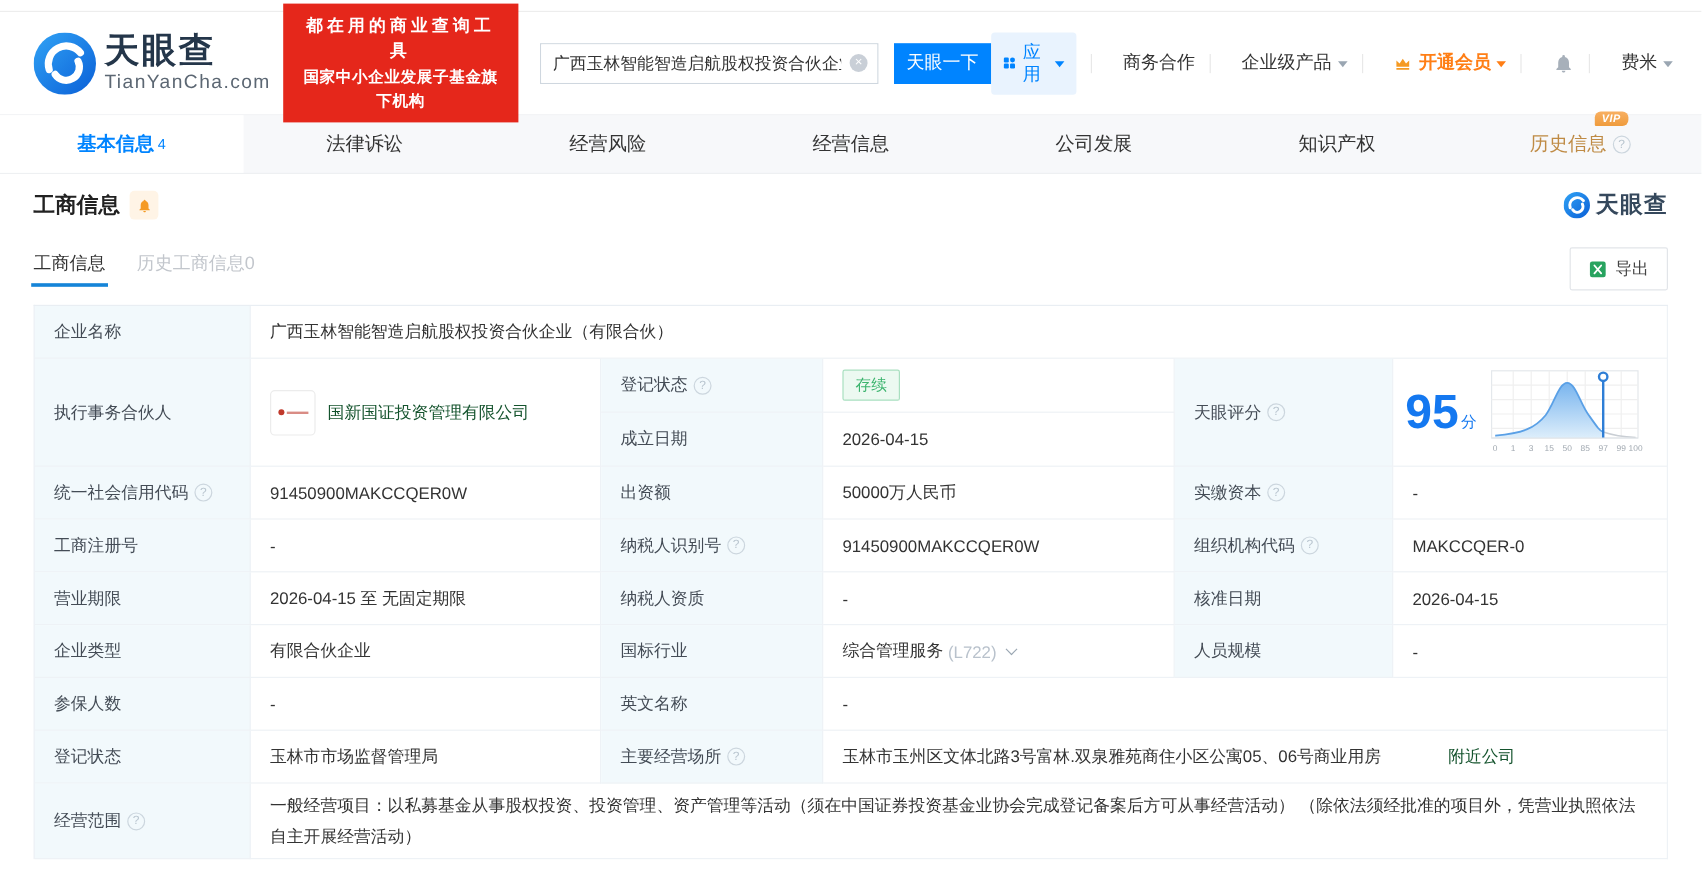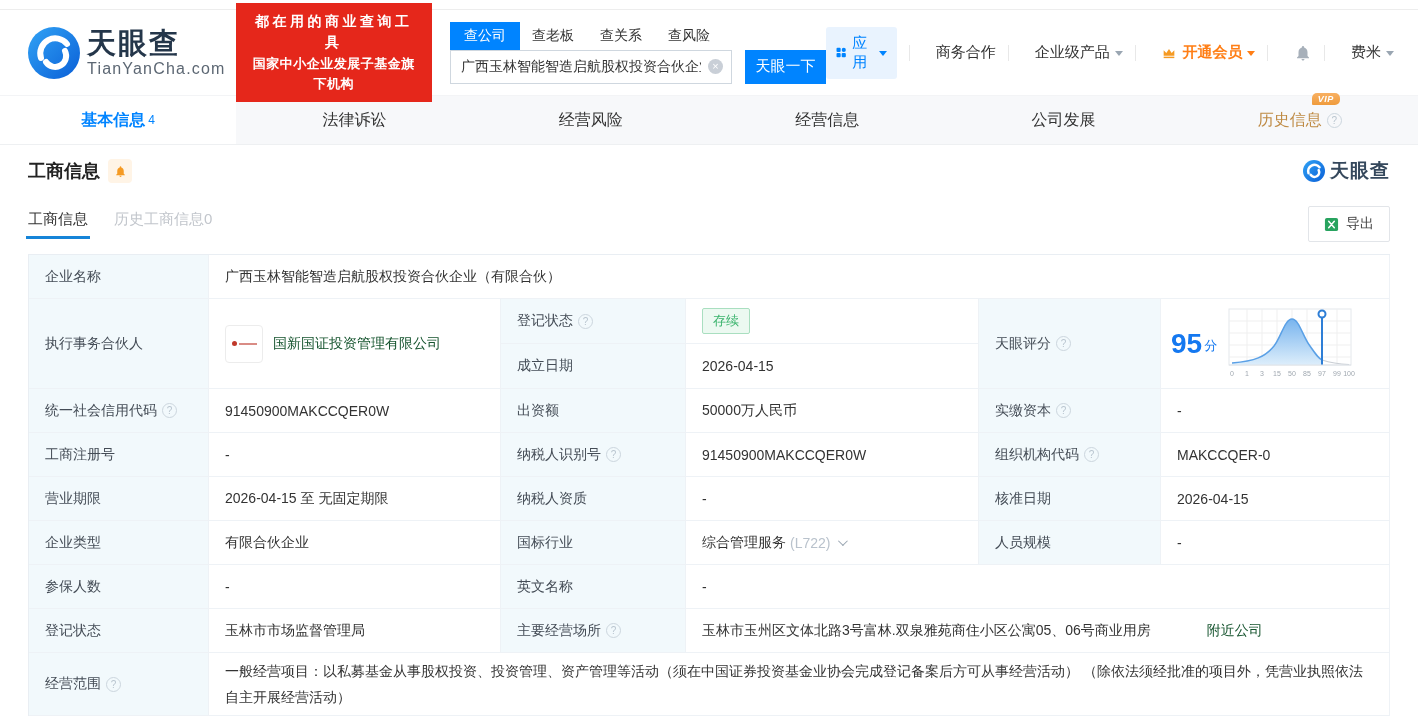--- a/index.html
+++ b/index.html
@@ -83,21 +83,21 @@
   .lab { background:#f2f9fc; color:#444c56; gap:5px; }
   .blue { color:#14532d; cursor:pointer; text-decoration:none; }
   .plogo { width:38px; height:38px; border:1px solid #ececec; border-radius:4px; background:#fff;
            display:flex; align-items:center; justify-content:center; gap:2px; margin-right:10px; flex:0 0 auto; }
   .pdot { width:5px; height:5px; border-radius:50%; background:#c0392b; }
   .pline { width:18px; height:2px; background:#d98c85; }
   .badge-green { background:#ecf9f1; color:#3cb46e; border:1px solid #a9dfc0; border-radius:2px;
                  padding:3px 10px; font-size:13px; }
   .score-cell { gap:10px; padding:0 8px 0 10px; }
   .scorewrap { display:flex; align-items:flex-end; }
-  .scorenum { font-size:28px; font-weight:700; color:#1478f0; line-height:1; }
+  .scorenum { font-size:40px; font-weight:700; color:#1478f0; line-height:1; }
   .scoreunit { font-size:13px; color:#1478f0; margin:0 0 3px 2px; }
   .muted { color:#b9c2cc; margin-left:4px; }
   .chev { width:7px; height:7px; border-right:1.5px solid #9aa6b2; border-bottom:1.5px solid #9aa6b2;
           transform:rotate(45deg) translateY(-2px); margin-left:8px; cursor:pointer; }
   .scope-cell { align-items:center; line-height:26px; padding:6px 16px; }
   .site-link { margin-left:12px;padding-left:44px; }
 </style>
 </head>
 <body>
 
@@ -121,26 +121,20 @@
       <span class="brand-dom">TianYanCha.com</span>
     </span>
   </div>
 
   <div class="promo">
     <div class="l1">都在用的商业查询工具</div>
     <div class="l2">国家中小企业发展子基金旗下机构</div>
   </div>
 
   <div class="search">
-    <div class="stabs">
-      <span class="stab on">查公司</span>
-      <span class="stab">查老板</span>
-      <span class="stab">查关系</span>
-      <span class="stab">查风险</span>
-    </div>
     <div class="sbox">
       <div class="sinput">
         <input value="广西玉林智能智造启航股权投资合伙企业（有限合伙）" style="">
         <span class="clear-icon"></span>
       </div>
       <button class="sbtn">天眼一下</button>
     </div>
   </div>
 
   <div class="hnav">
@@ -193,20 +187,23 @@
     <span>法律诉讼</span>
   </div>
   <div class="tab">
     <span>经营风险</span>
   </div>
   <div class="tab">
     <span>经营信息</span>
   </div>
   <div class="tab">
     <span>公司发展</span>
+  </div>
+  <div class="tab">
+    <span>知识产权</span>
   </div>
   <div class="tab vip-tab">
     <span class="vip-wrap">
       <span>历史信息</span>
       <span class="vipbadge">VIP</span>
     </span>
     <span class="q" style="margin-left:5px;"></span>
   </div>
 </div>
 

